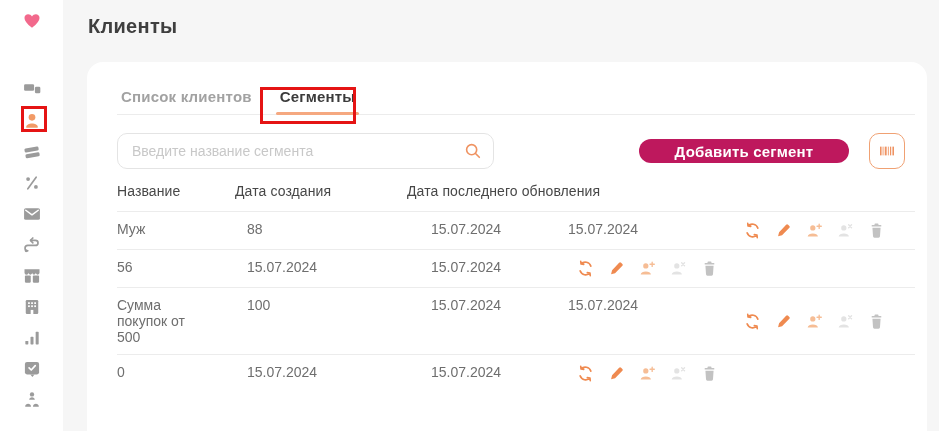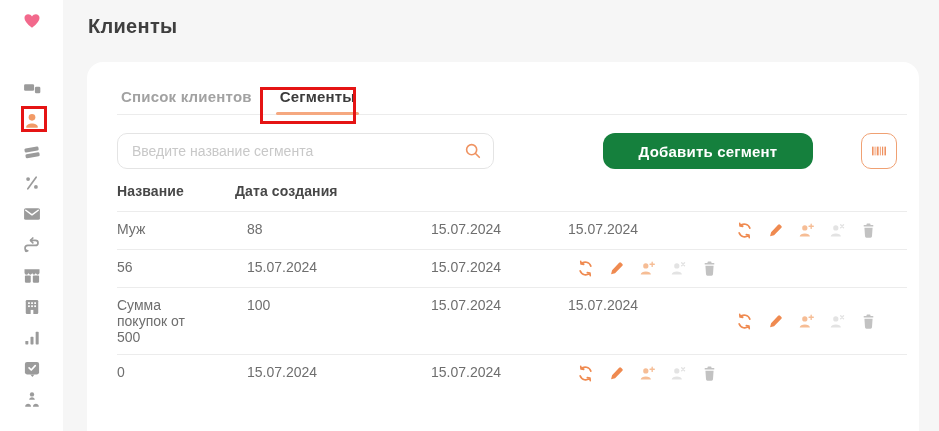--- a/index.html
+++ b/index.html
@@ -8,45 +8,45 @@
 
   
   .sidebar { position:absolute; left:0; top:0; width:63px; height:431px; background:#ffffff; z-index:2; }
   .logo { width:18px; height:18px; margin:12px auto 0; display:block; }
   .nav { margin-top:50px; display:flex; flex-direction:column; align-items:center; gap:11px; }
   .nav-item { width:26px; height:20px; display:flex; align-items:center; justify-content:center; cursor:pointer; }
   .sic { width:20px; height:20px; color:#9b9b9b; }
   .sic.active { color:#f29a66; }
 
   
-  .main { position:absolute; left:63px; top:0; right:16px; height:431px; }
+  .main { position:absolute; left:63px; top:0; right:8px; height:431px; }
   .page-title { margin:15px 0 0 25px; font-size:20px; font-weight:800; color:#3f3f3f; letter-spacing:.3px; }
 
   .card { position:absolute; left:24px; top:62px; right:4px; height:386px; background:#ffffff; border-radius:16px; overflow:hidden; }
 
   
   .tabs { margin:0 12px 0 30px; display:flex; gap:20px; padding-top:26px; border-bottom:1px solid #ececec; }
   .tab { font-size:15px; font-weight:700; letter-spacing:.2px; padding:0 4px 9px 4px; position:relative; cursor:pointer; color:#a2a2a2; white-space:nowrap; }
   .tab.active { color:#3b3b3b; }
   .tab.active::after { content:""; position:absolute; left:0; right:0; bottom:-1px; height:3px; background:#f5a880; border-radius:2px; }
 
   
-  .toolbar { margin:18px 22px 0 30px; display:flex; align-items:center;gap:28px; }
+  .toolbar { margin:18px 22px 0 30px; display:flex; align-items:center; }
   .search-wrap { position:relative; width:377px; }
   .search-input { width:100%; height:36px; border:1px solid #e4e4e4; border-radius:10px; padding:0 42px 0 14px; font-size:14px; font-family:inherit; color:#555; outline:none; }
   .search-input::placeholder { color:#c8c8c8; }
   .search-ic { position:absolute; right:12px; top:9px; width:18px; height:18px; color:#ef9362; cursor:pointer; }
-  .add-btn { margin-left:auto; width:210px; height:36px; border:none; border-radius:12px; background:#15803d; color:#ffffff; font-size:15px; font-weight:700; font-family:inherit; letter-spacing:.2px; cursor:pointer; }
+  .add-btn { margin-left:auto; width:210px; height:24px; border:none; border-radius:12px; background:#be185d; color:#ffffff; font-size:15px; font-weight:700; font-family:inherit; letter-spacing:.2px; cursor:pointer; }
   .barcode-btn { margin-left:20px; width:36px; height:36px; border:1px solid #f0a173; border-radius:10px; background:#ffffff; display:flex; align-items:center; justify-content:center; cursor:pointer; }
   .barcode-btn svg { width:18px; height:14px; color:#ef9362; }
 
   
   .table { margin:8px 12px 0 30px; }
   .trow { display:grid; grid-template-columns:118px 172px 125px 1fr 180px; align-items:start; }
-  .thead { padding:6px 0 12px; font-weight:700; font-size:14px; color:#474747; letter-spacing:.1px; }
+  .thead { padding:6px 0 12px; font-weight:400; font-size:14px; color:#474747; letter-spacing:.1px; }
   .thead .cell { white-space:nowrap; overflow:visible; }
   .tr { border-top:1px solid #ececec; padding:9px 0; min-height:38px; font-size:14px; color:#6e6e6e;gap:12px; }
   .cell { line-height:16px; padding-right:26px; }
   .cell.name { padding-right:30px; }
   .actions { align-self:center; display:flex; justify-content:space-between; width:142px; margin-left:8px; }
   .act-btn { width:18px; height:18px; border:none; background:transparent; padding:0; cursor:pointer; display:flex; align-items:center; justify-content:center; }
   .act-btn svg { width:17px; height:17px; }
   .c-orange { color:#ef8a50; }
   .c-peach { color:#f6bd95; }
   .c-ltgray { color:#e3e3e3; }
@@ -261,20 +261,21 @@
         <svg>
             <use href="#s-barcode"></use>
           </svg>
       </button>
     </div>
 
     <div class="table">
       <div class="trow thead">
         <div class="cell">Название</div>
         <div class="cell">Дата создания</div>
+        <div class="cell">Дата последнего обновления</div>
         <div class="cell"></div>
       </div>
 
       <div class="trow tr">
         <div class="cell name">Муж</div>
         <div class="cell">88</div>
         <div class="cell">15.07.2024</div>
         <div class="cell">15.07.2024</div>
         <div class="actions">
           <button class="act-btn">

